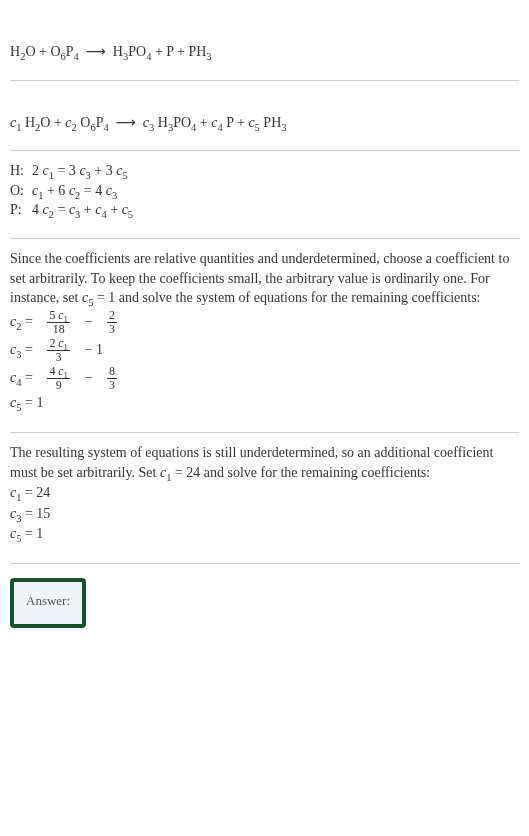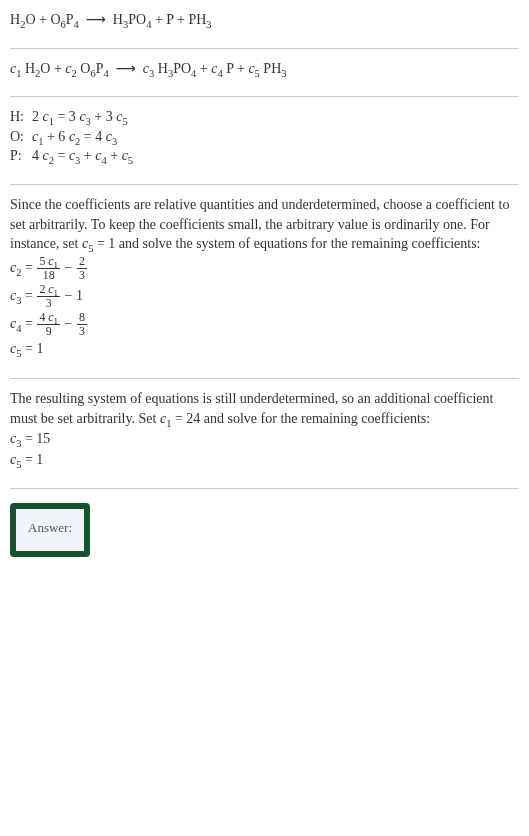--- a/index.html
+++ b/index.html
@@ -17,20 +17,21 @@
     padding-bottom: 8px;
   }
   hr.sep {
     border: none;
     border-top: 1px solid #ccc;
     margin: 10px 0;
   }
   .eq {
     font-family: Georgia, serif;
     white-space: nowrap;
+    margin-top: 32px;
   }
   sub {
     font-size: 0.75em;
     vertical-align: sub;
     line-height: 0;
   }
   .table {
     display: table;
     margin-top: 2px;
   }
@@ -40,33 +41,33 @@
   .tcell {
     display: table-cell;
     padding: 0 8px 0 0;
   }
   .frac {
     display: inline-block;
     vertical-align: middle;
     text-align: center;
     font-size: 0.85em;
     line-height: 1.1;
-    margin: 0 1px;
+    margin: 0 11px;
   }
   .frac .num {
     display: block;
     border-bottom: 1px solid #333;
     padding: 0 2px;
   }
   .frac .den {
     display: block;
     padding: 0 2px;
   }
   .answer-box {
-    border: 6px solid #14532d;
+    border: 4px solid #14532d;
     background: #eef4f9;
     border-radius: 4px;
     padding: 10px 12px;
     display: inline-block;
     margin-top: 4px;
   }
   .answer-label {
     font-size: 13px;
     color: #555;
     margin-bottom: 4px;
@@ -128,20 +129,21 @@
   </div>
   <div class="coefline eq">
     <span><span class="italic-i">c</span><sub>5</sub> = </span><span>1</span>
   </div>
 </div>
 
 <hr class="sep">
 
 <div class="section">
   <div>The resulting system of equations is still underdetermined, so an additional coefficient must be set arbitrarily. Set <span class="italic-i">c</span><sub>1</sub> = 24 and solve for the remaining coefficients:</div>
+  <div class="coefline eq"><span class="italic-i">c</span><sub>1</sub> = 24</div>
   <div class="coefline eq"><span class="italic-i">c</span><sub>3</sub> = 15</div>
   <div class="coefline eq"><span class="italic-i">c</span><sub>5</sub> = 1</div>
 </div>
 
 <hr class="sep">
 
 <div class="section">
   <div class="answer-box">
     <div class="answer-label">Answer:</div>
   </div>

